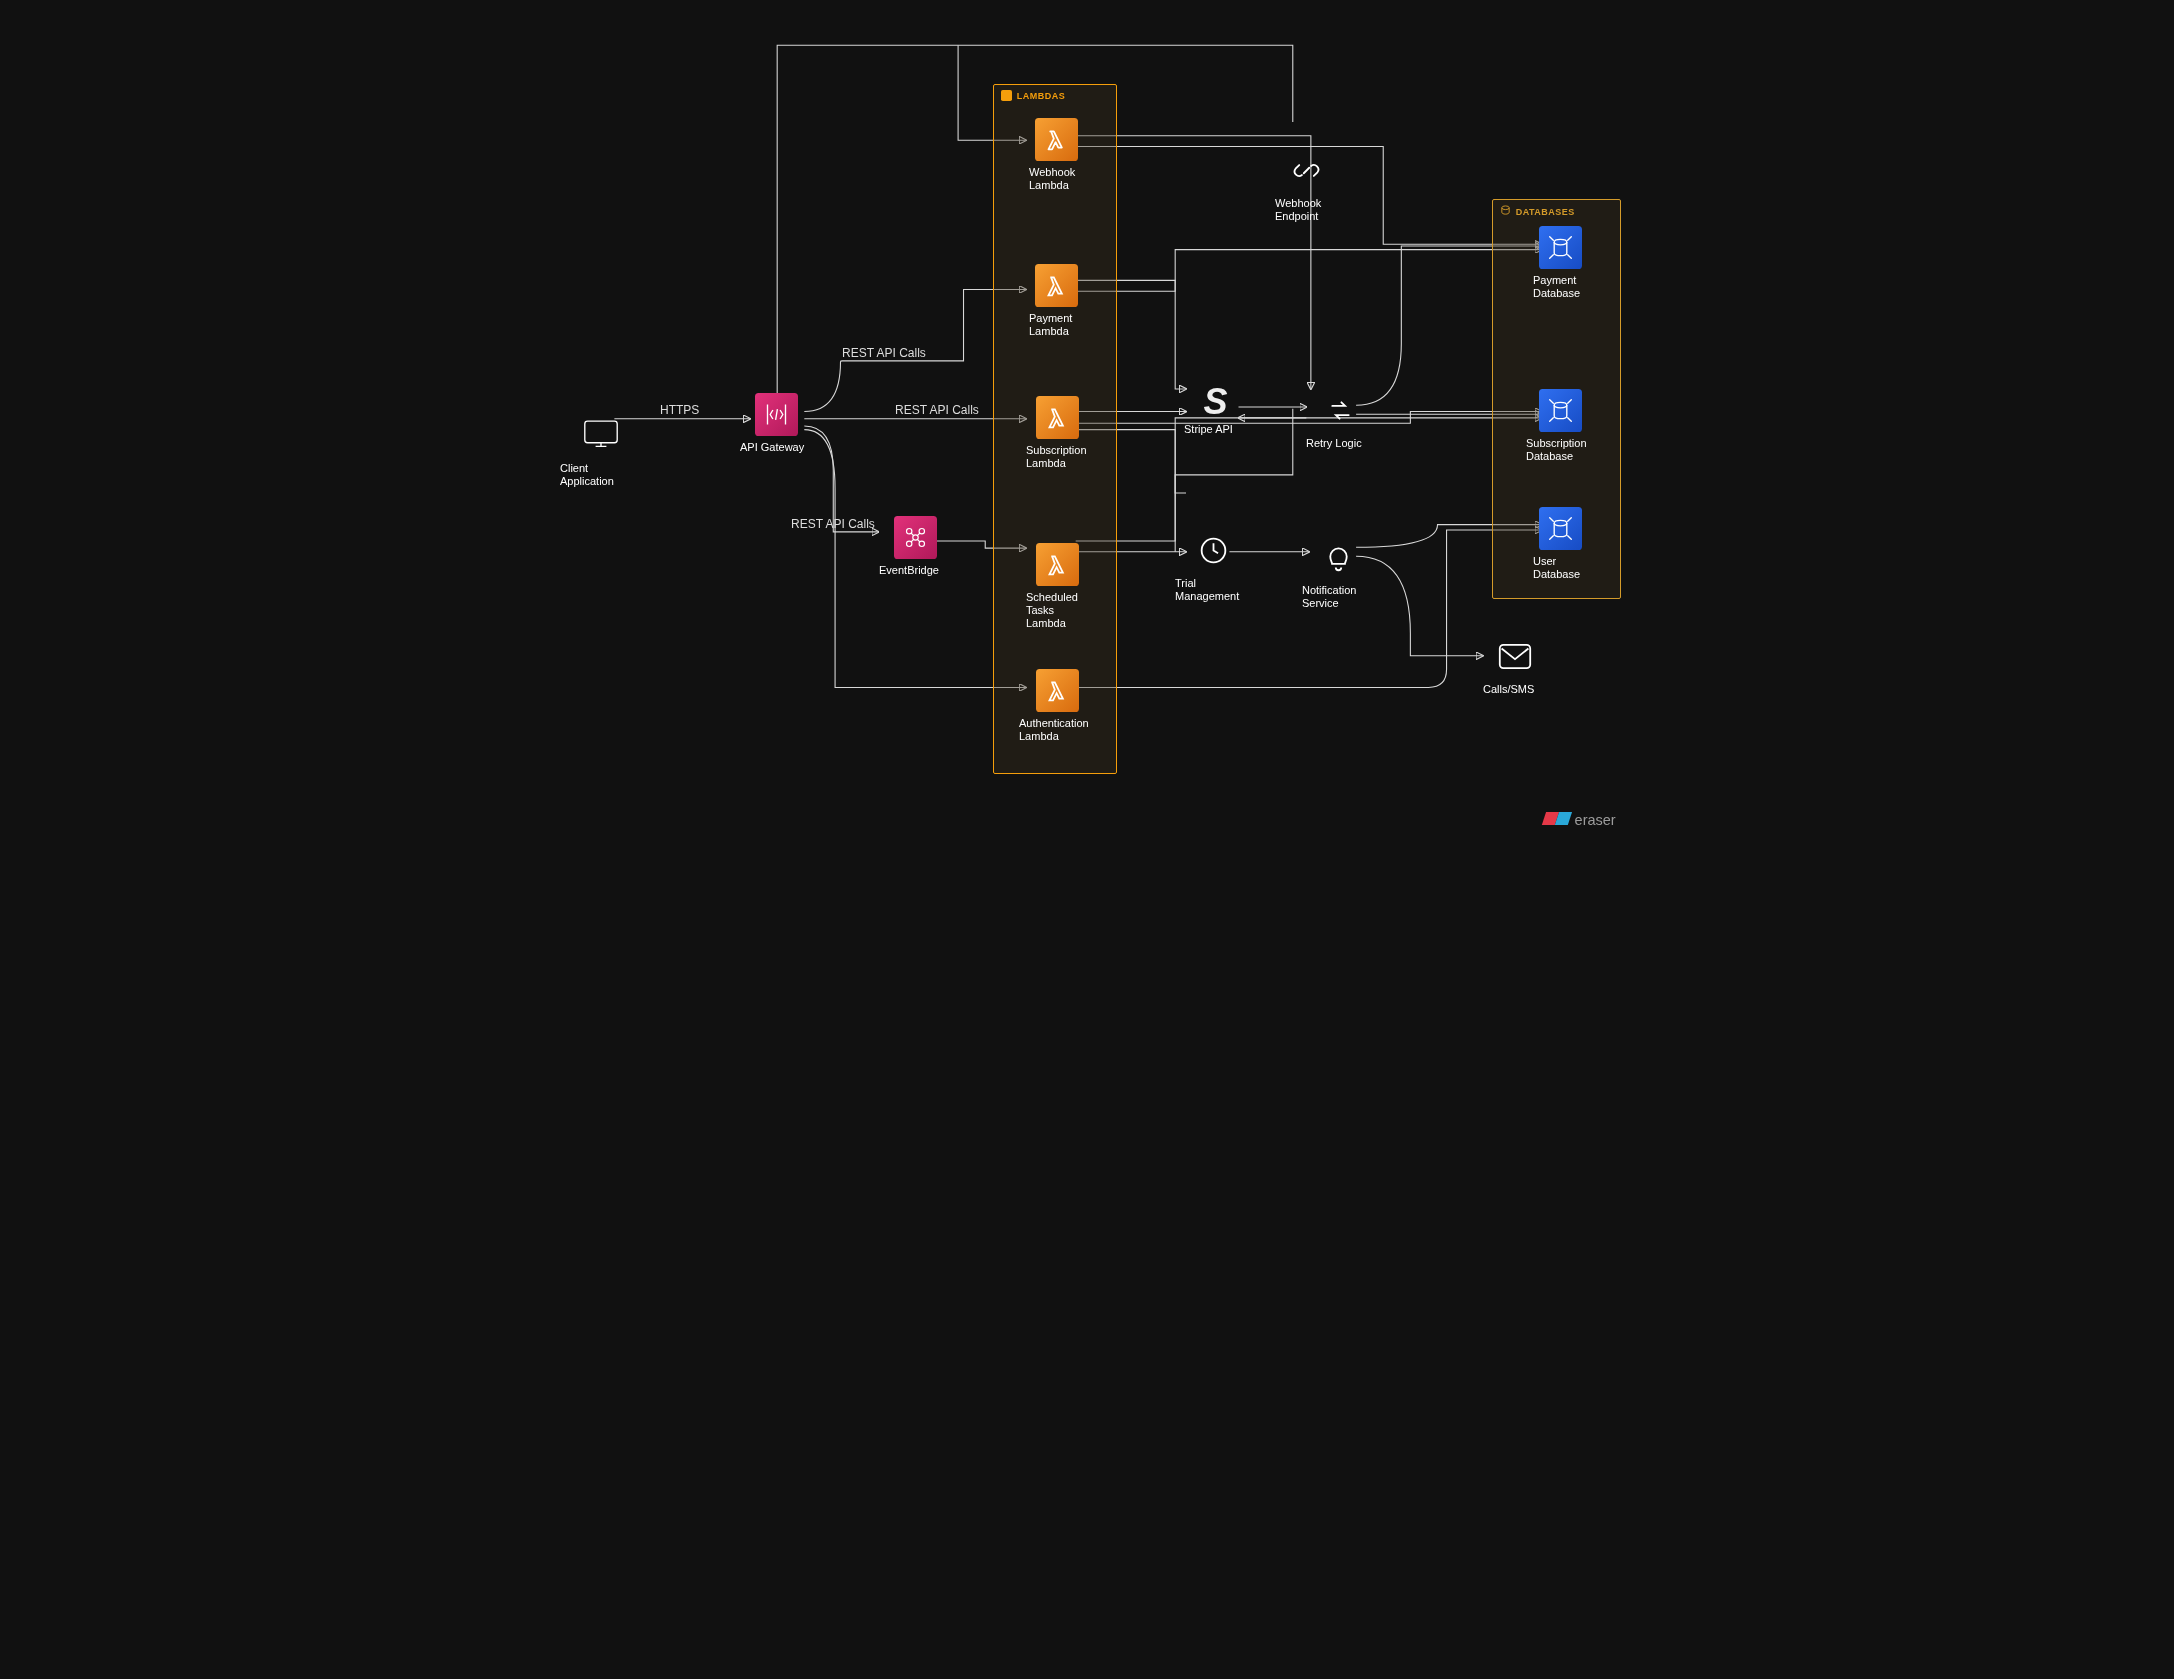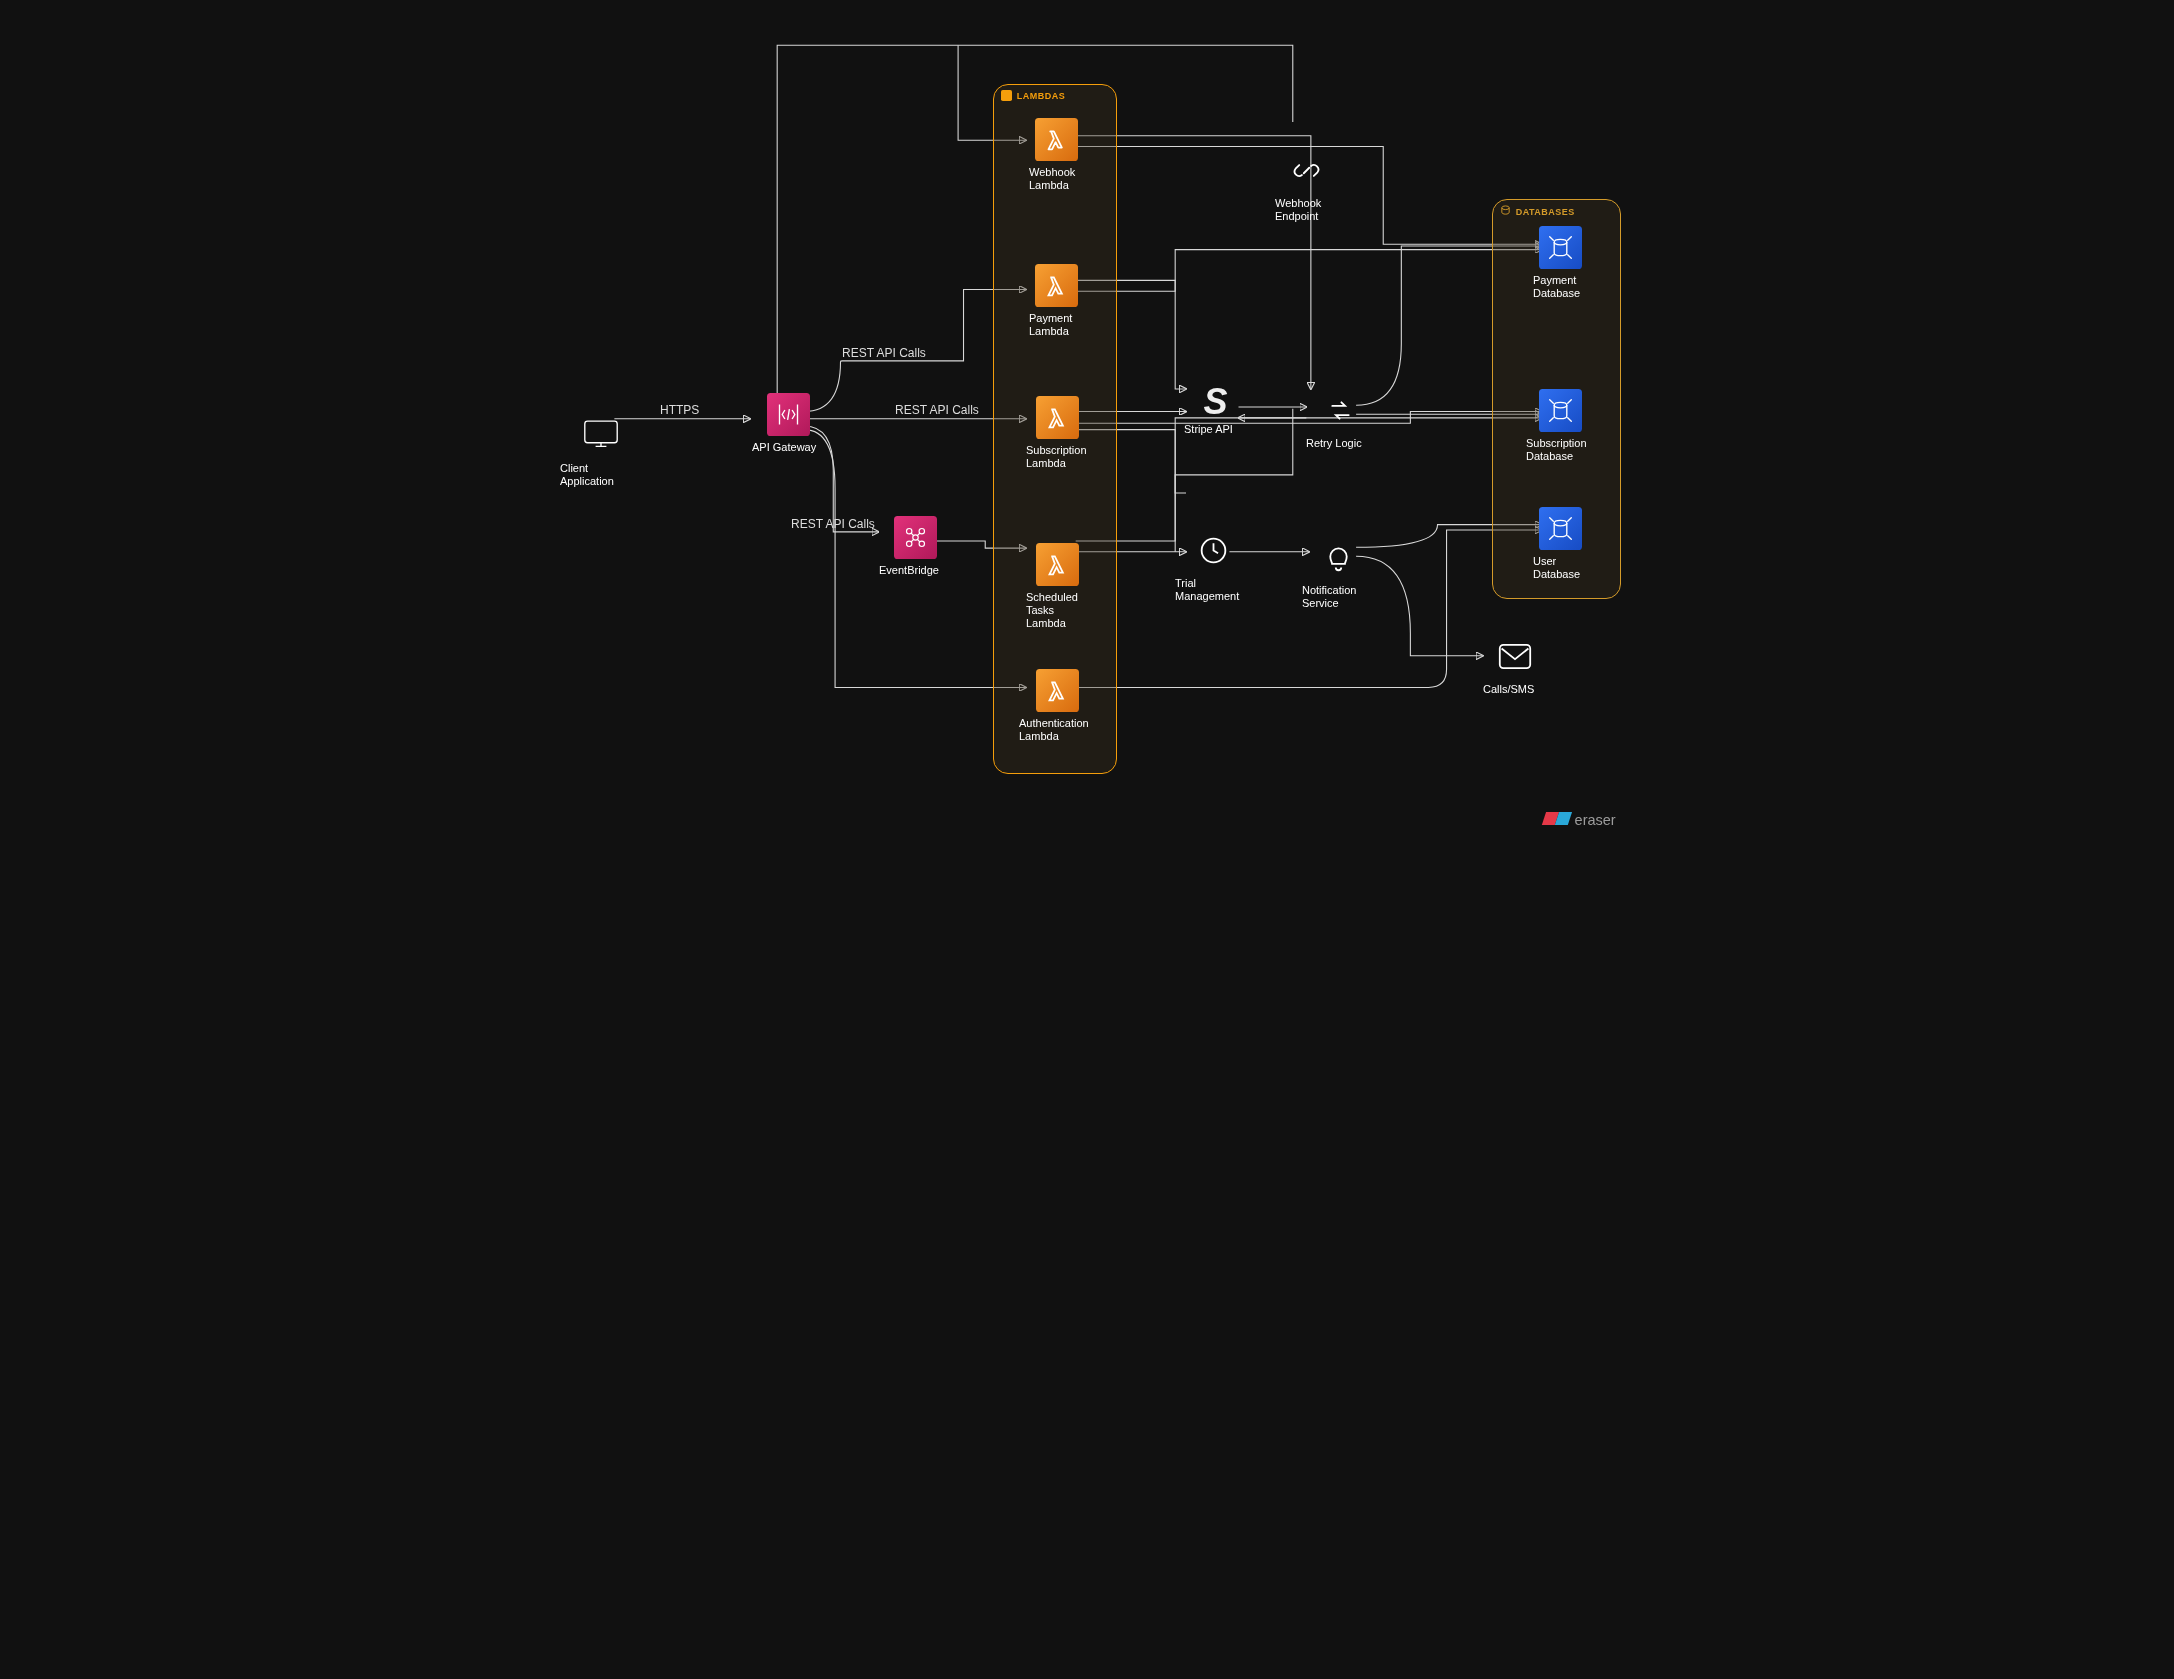--- a/index.html
+++ b/index.html
@@ -1,17 +1,17 @@
 <!DOCTYPE html>
 <html style="font-size:14.5px"><head>
 <meta charset="utf-8">
 <style>
   html,body{margin:0;padding:0;background:#111;font-family:-apple-system,BlinkMacSystemFont,"Segoe UI",Helvetica,Arial,sans-serif;color:#fff}
   .canvas{position:relative;width:1090px;height:841px;margin:0 auto;background:#111}
-  .group{position:absolute;border:1.8px solid;border-radius:15px;background:rgba(60,50,30,.35)}
+  .group{position:absolute;border:1.8px solid;border-radius:2px;background:rgba(60,50,30,.35)}
   .group .hdr{position:absolute;top:5.4px;left:7.2px;font-size:9px;letter-spacing:0.5px;font-weight:600;display:flex;align-items:center;gap:4.5px}
   .node{position:absolute;text-align:left}
   .node .ic{width:43px;height:43px;margin:0 auto;display:flex;align-items:center;justify-content:center;border-radius:3.6px}
   .node .lbl{font-size:11px;line-height:12.7px;margin-top:5.4px}
   .lambda{background:linear-gradient(135deg,#f7a033,#d86b0e)}
   .pink{background:linear-gradient(135deg,#e2317a,#b0195a)}
   .blue{background:linear-gradient(135deg,#2f6ff0,#174cc4)}
   .wire{position:absolute;inset:0;pointer-events:none}
   .wire path,.wire line{stroke:#d8d8d8;stroke-width:1.2;fill:none}
   .arrow{fill:#d8d8d8}
@@ -97,21 +97,21 @@
   <div class="node" style="left:18px;top:414px;width:81px">
     <div class="ic">
       <svg width="36" height="33" viewBox="0 0 40 36" stroke="#fff" fill="none" stroke-width="1.5">
           <rect x="2" y="2" width="36" height="24" rx="3"></rect>
           <path d="M14 30h12M20 26v4"></path>
         </svg>
     </div>
     <div class="lbl">Client<br>Application</div>
   </div>
 
-  <div class="node" style="left:210px;top:393px;width:72px">
+  <div class="node" style="left:198px;top:393px;width:72px">
     <div class="ic pink">
       <svg width="27" height="27" viewBox="0 0 30 30" stroke="#fff" fill="none" stroke-width="1.5">
           <path d="M5 4v22M25 4v22M11 10l-3 5 3 5M19 10l3 5-3 5M16 9l-2 12"></path>
         </svg>
     </div>
     <div class="lbl">API Gateway</div>
   </div>
 
   <div class="node" style="left:337px;top:516px;width:72px">
     <div class="ic pink">

